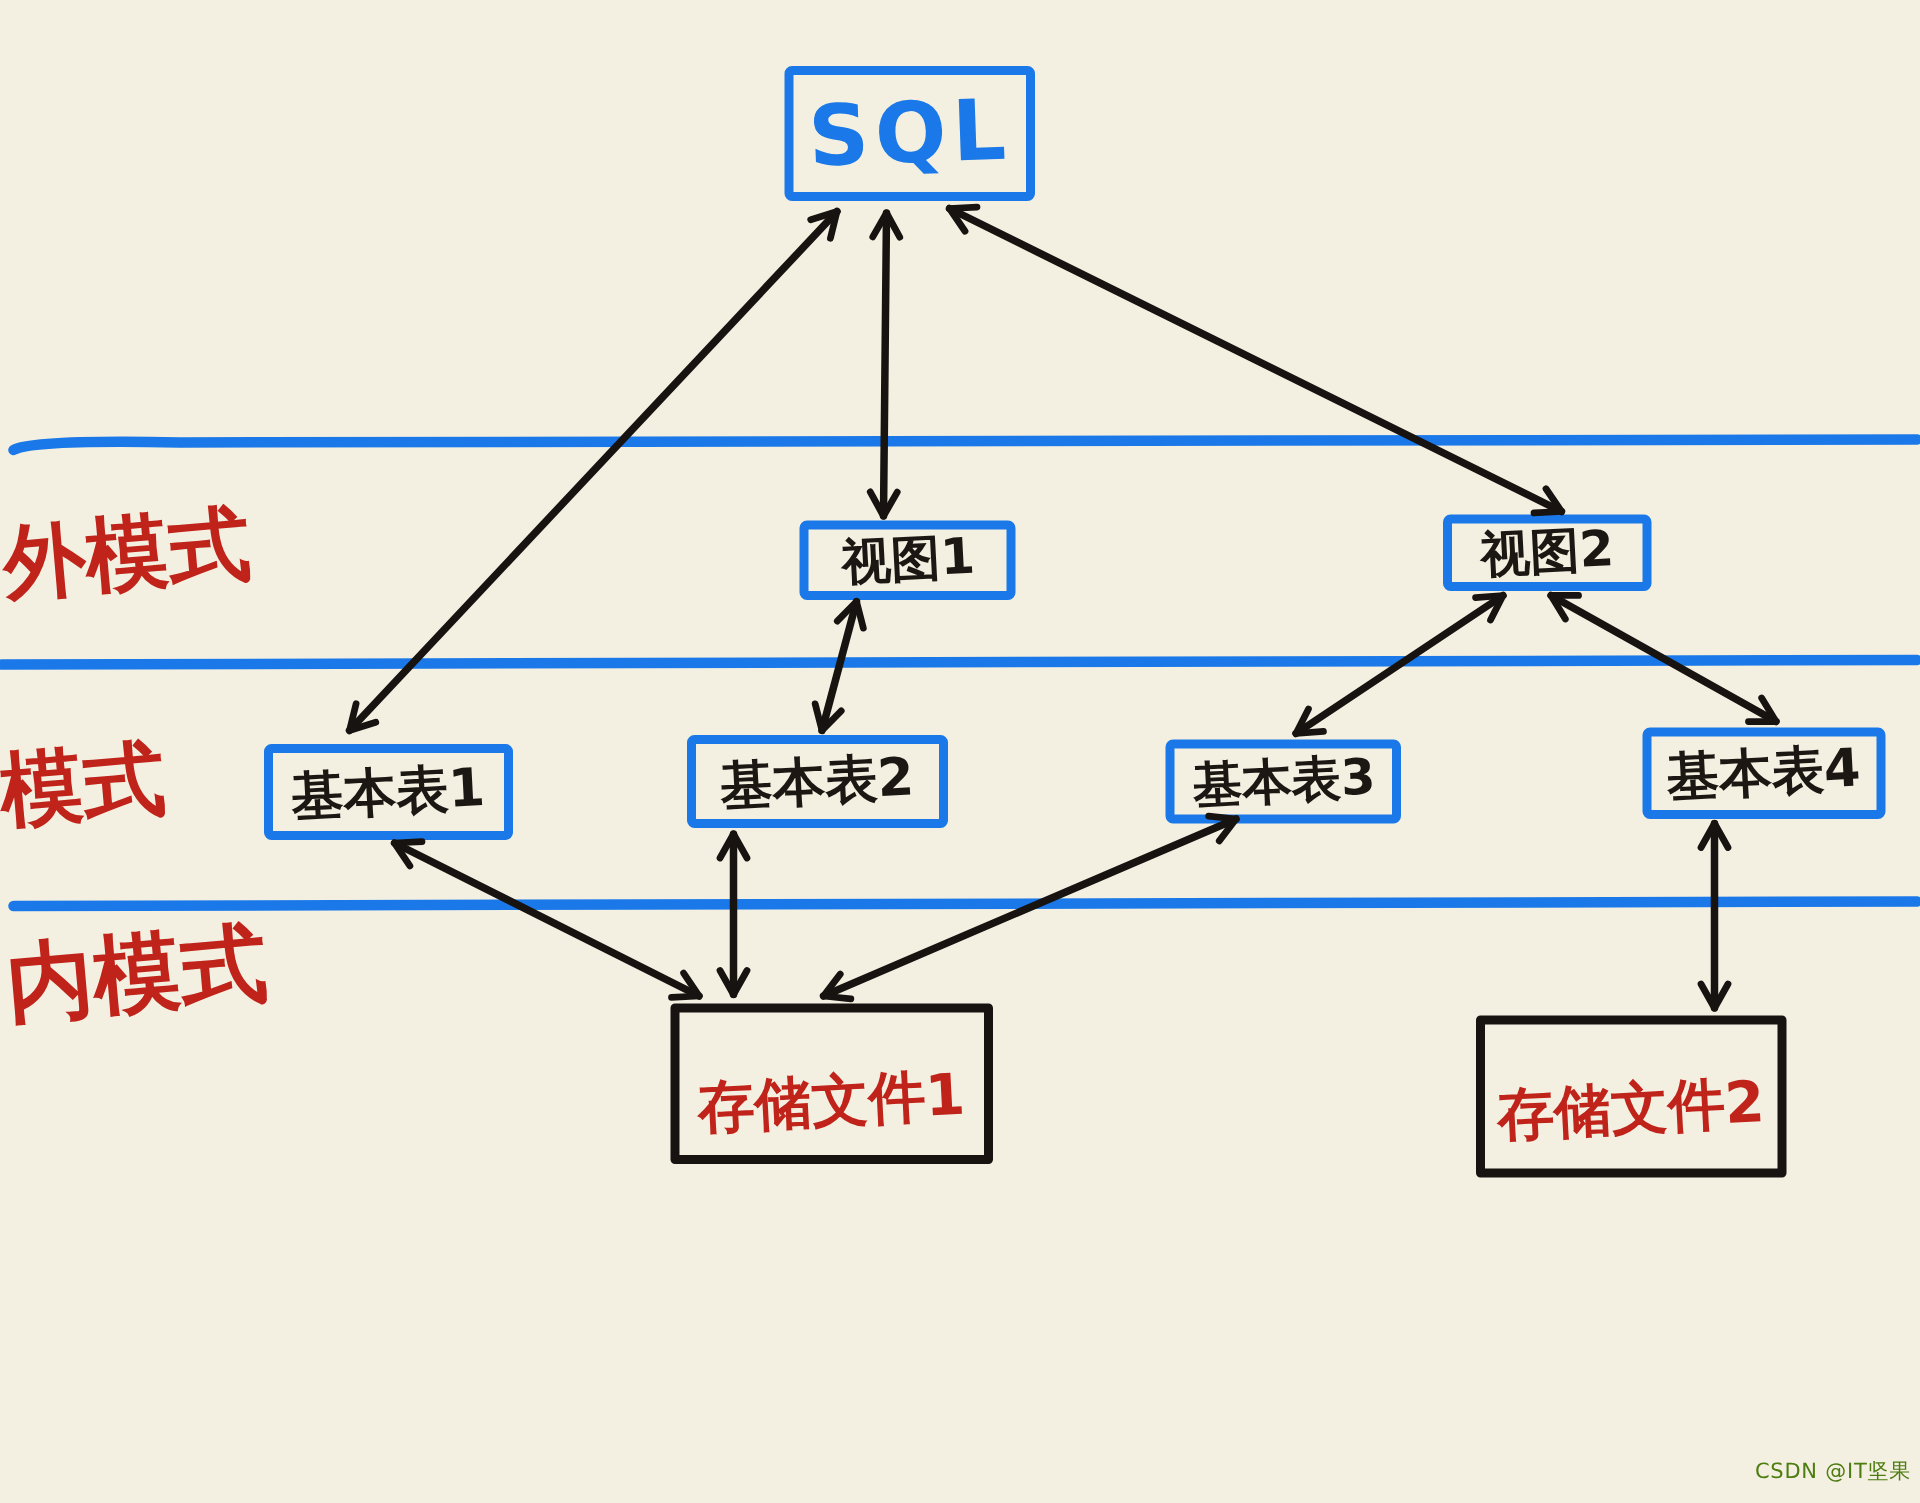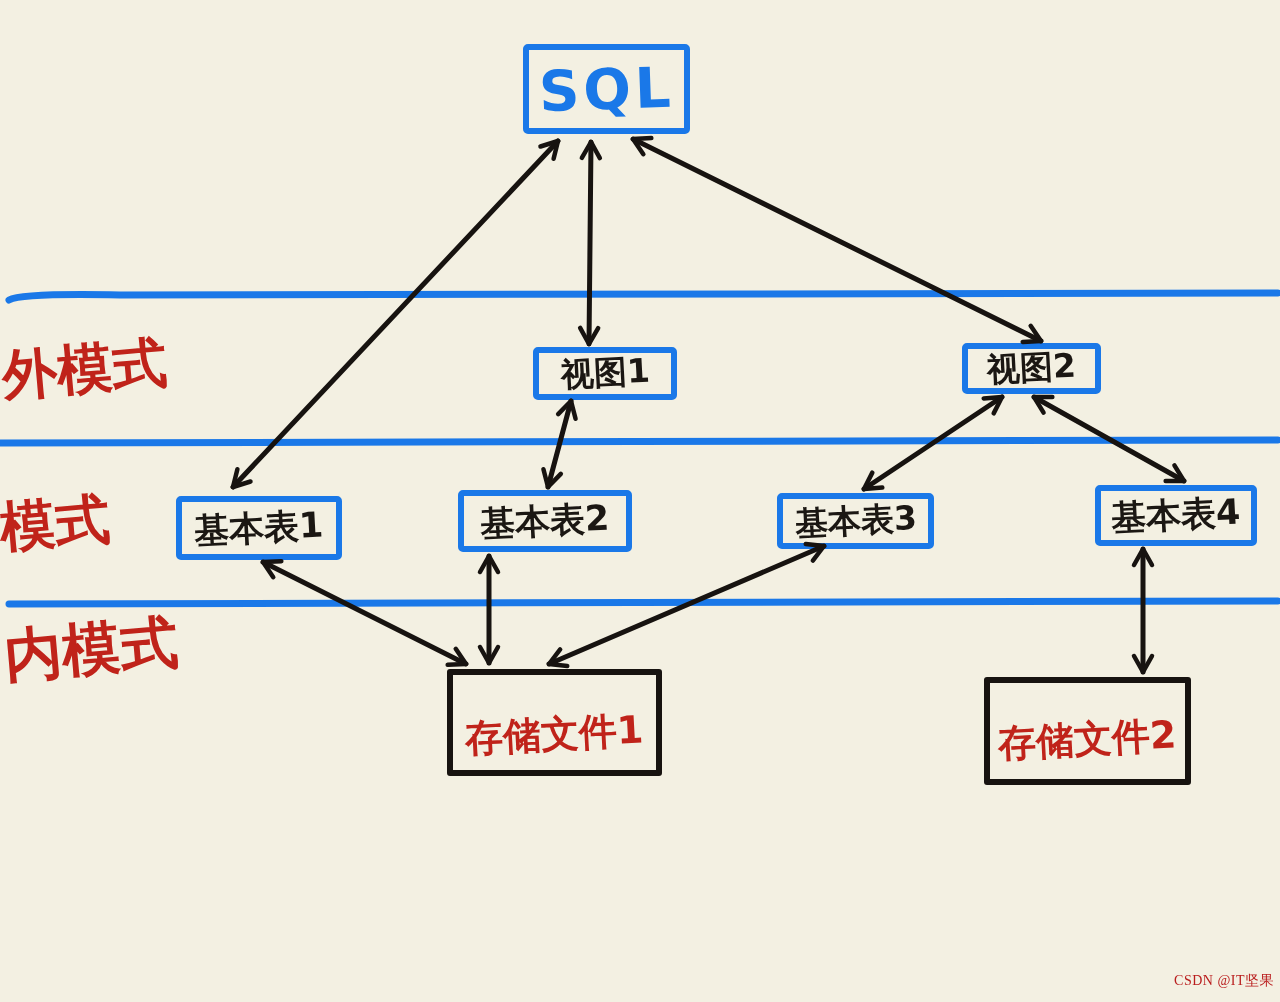--- a/index.html
+++ b/index.html
@@ -62,24 +62,23 @@
   }
   .layer-external   { left: 2px;  top: 342px; font-size: 55px; }
   .layer-conceptual { left: 0px;  top: 496px; font-size: 55px; }
   .layer-internal   { left: 4px;  top: 620px; font-size: 58px; }
 
   .watermark {
     position: absolute;
     right: 6px;
     top: 972px;
     z-index: 2;
-    color: #b91c1c;
+    color: #4d7c0f;
     font-size: 14px;
     letter-spacing: 0.5px;
-    font-family: Liberation Serif, serif;
   }
 </style>
 </head>
 <body>
 
 <div class="canvas">
 
   <svg class="overlay" viewBox="0 0 1280 1002" xmlns="http://www.w3.org/2000/svg">
     <defs>
       <marker id="ah" viewBox="0 0 26 26" markerWidth="26" markerHeight="26" refX="21" refY="13" orient="auto-start-reverse" markerUnits="userSpaceOnUse">

